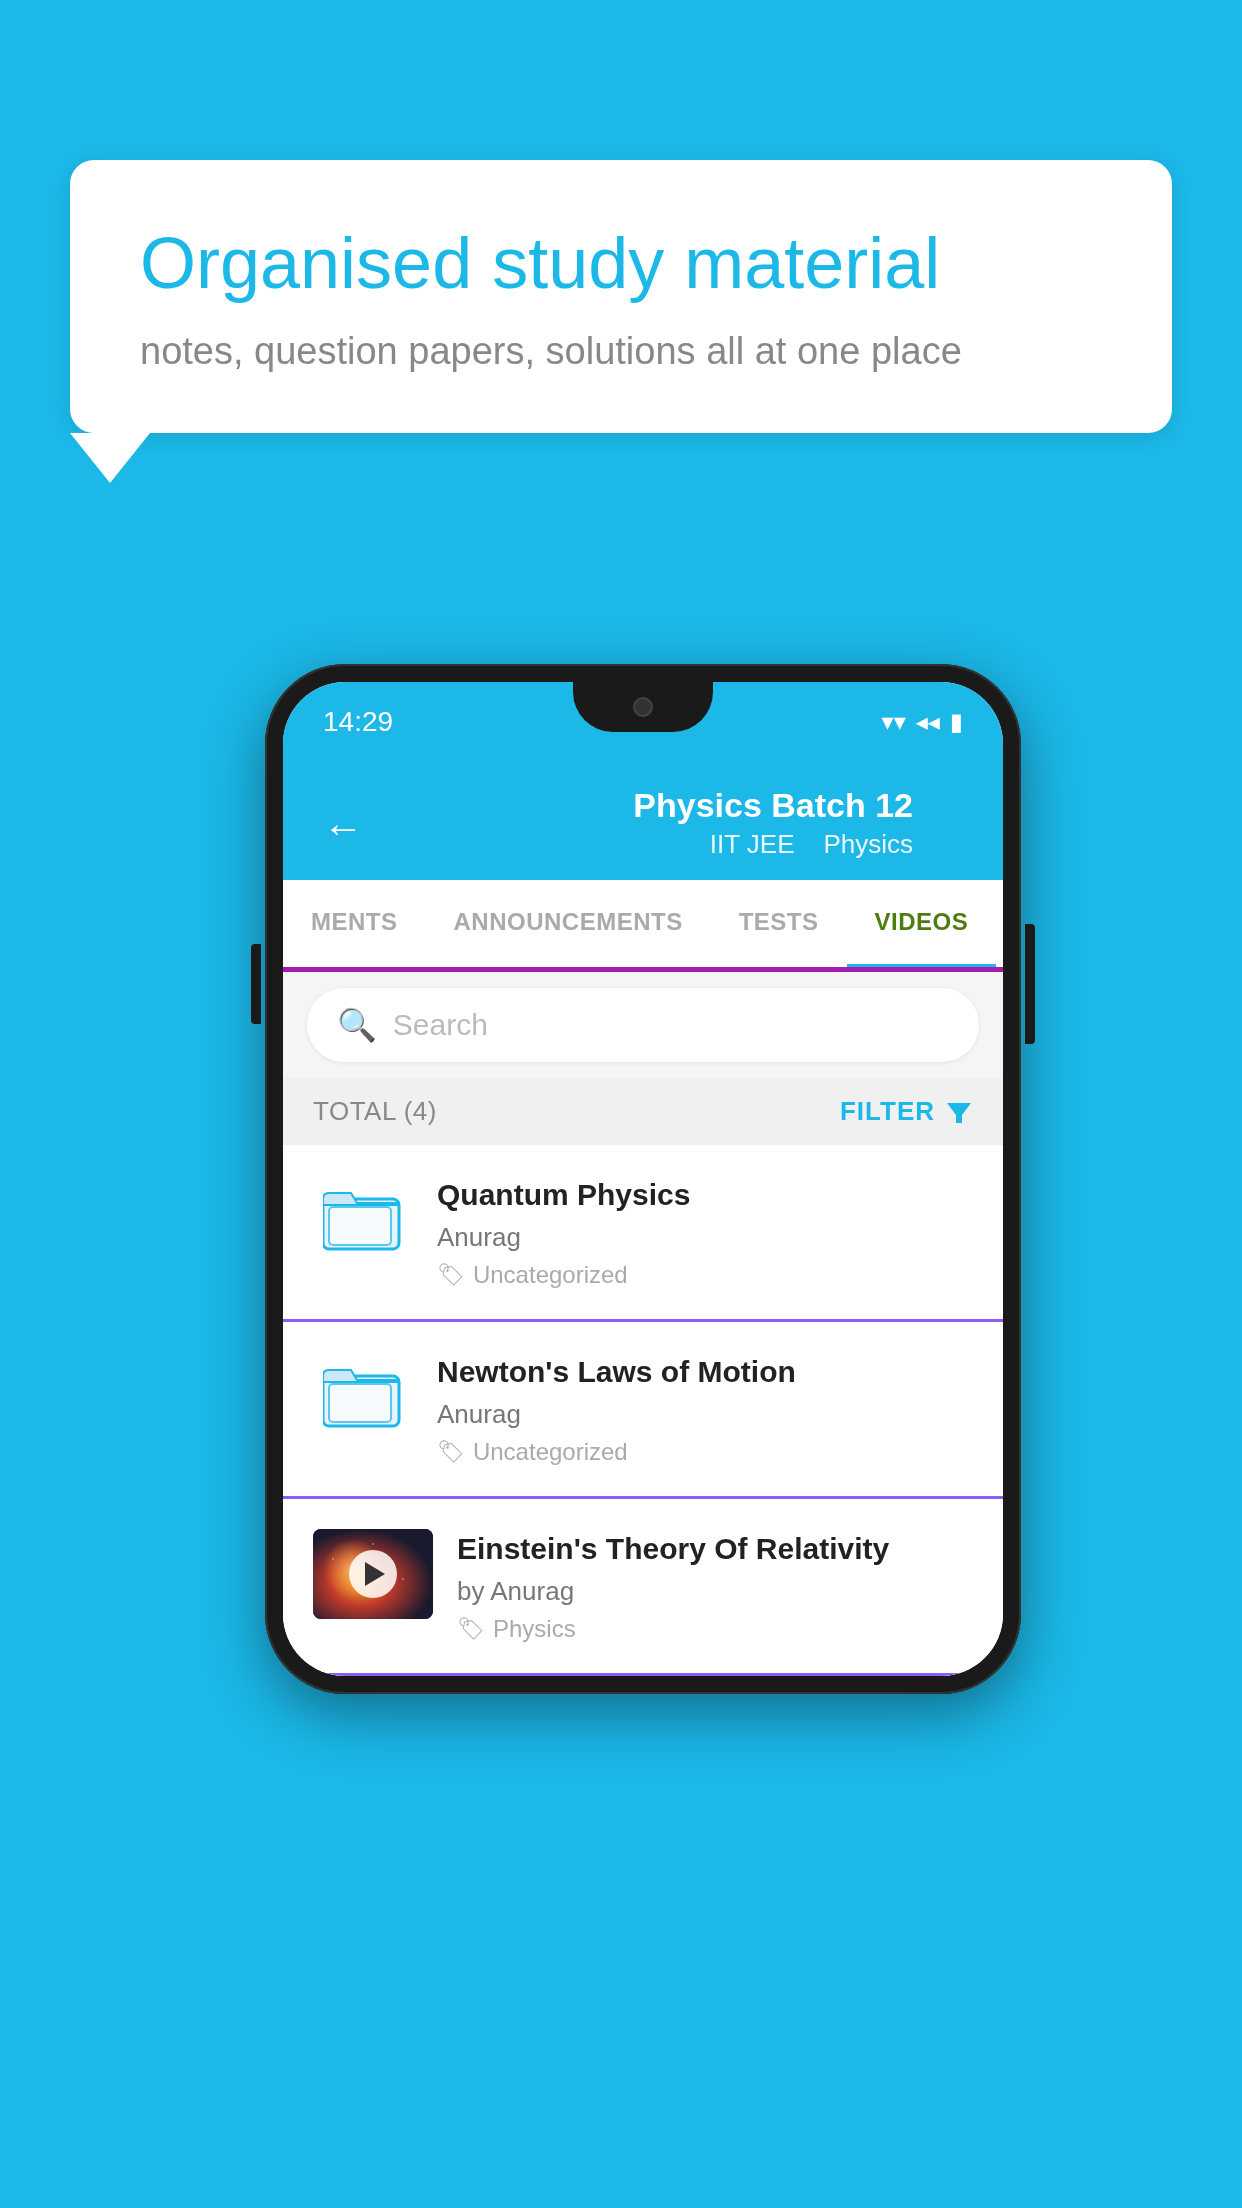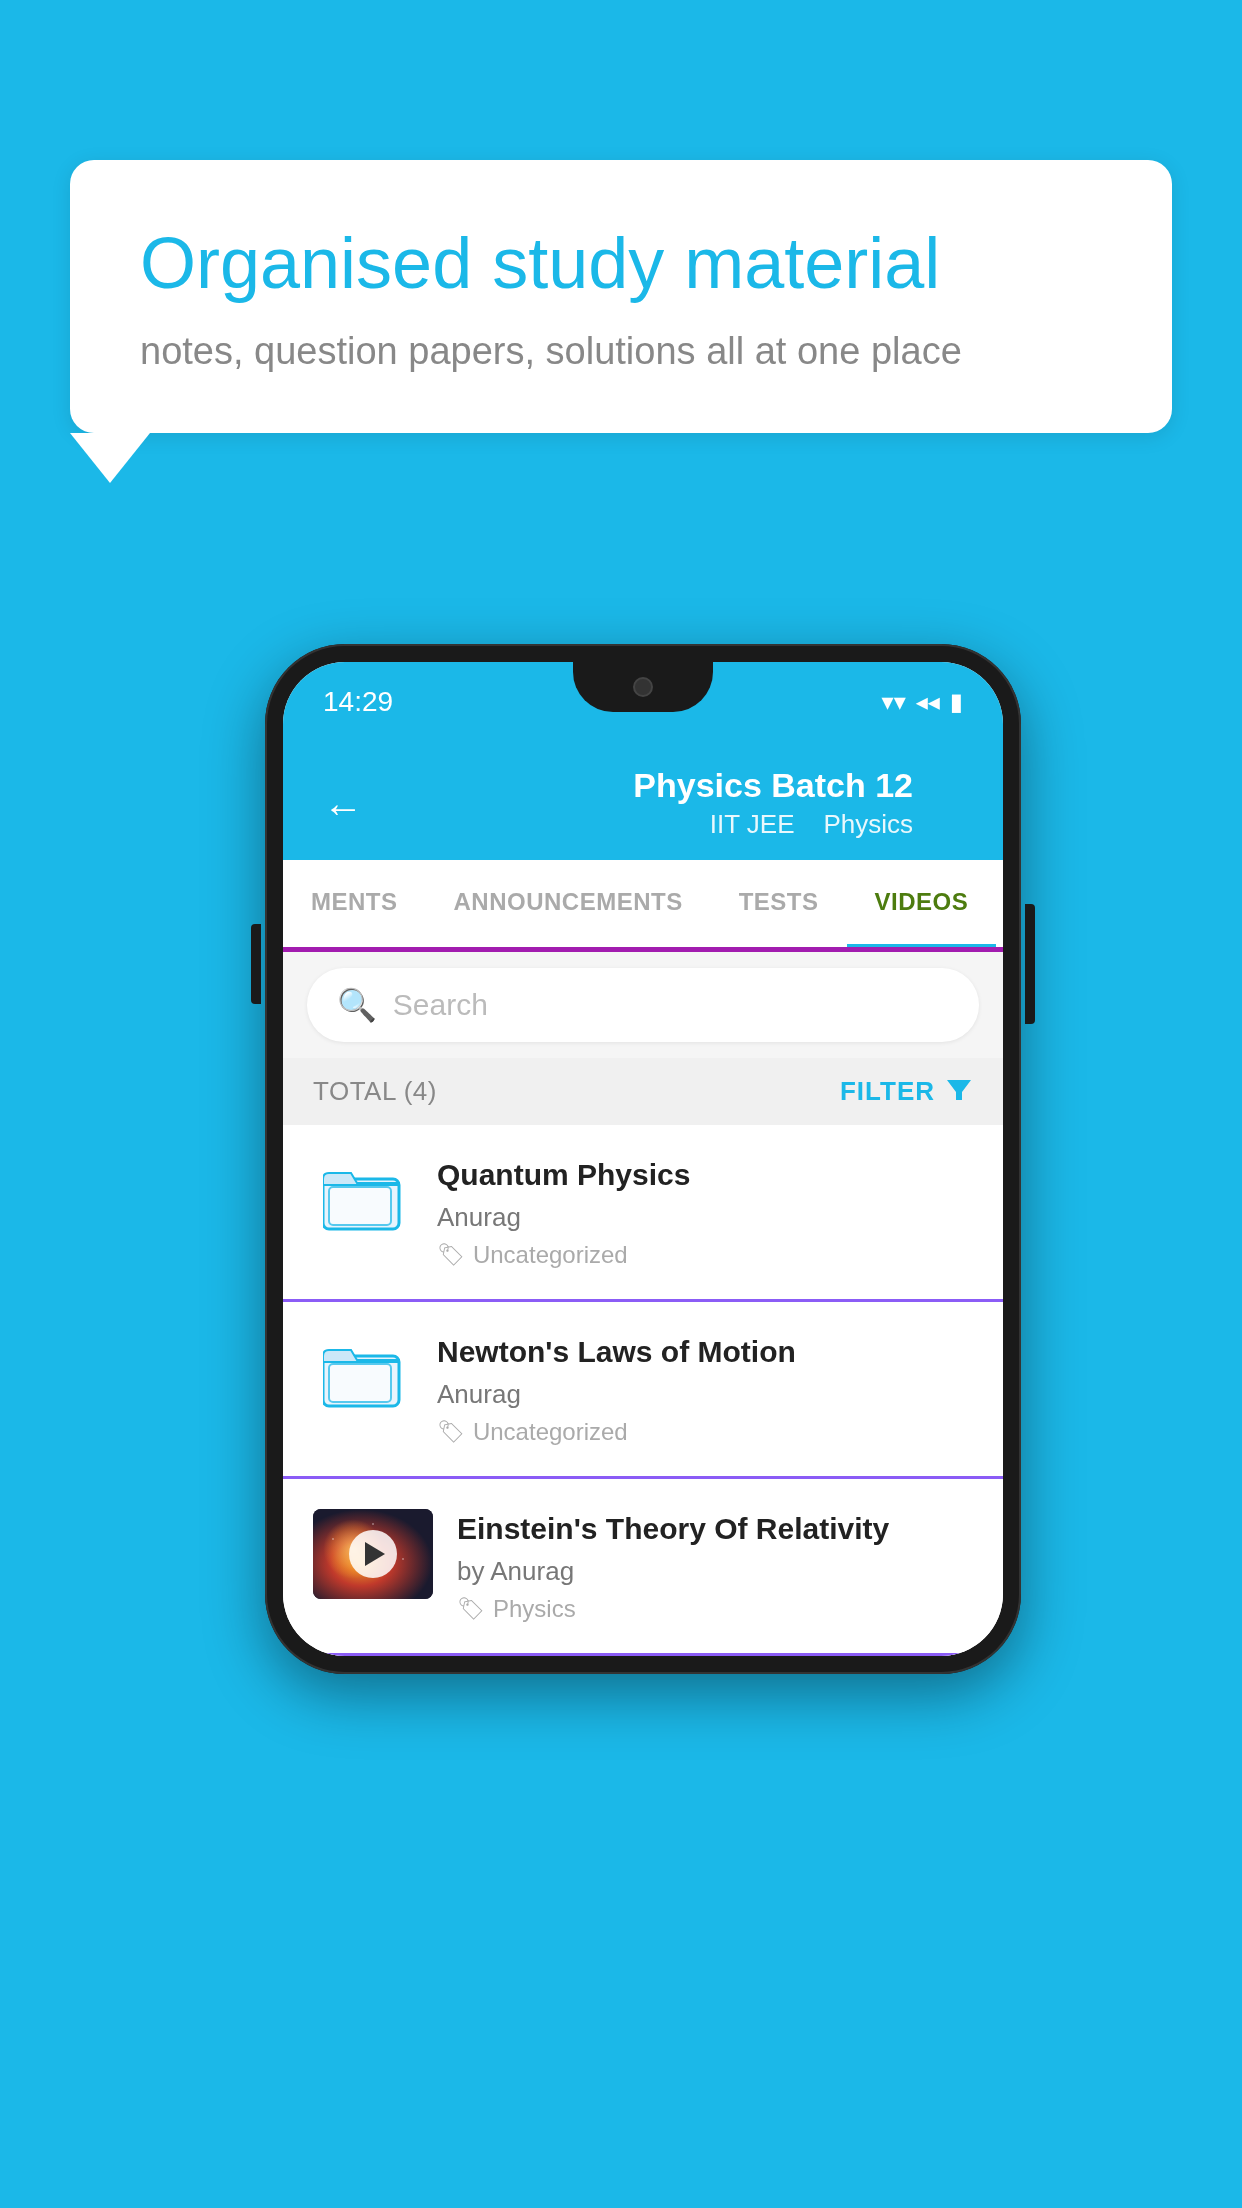--- a/index.html
+++ b/index.html
@@ -50,21 +50,21 @@
       width: 0;
       height: 0;
       border-left: 40px solid transparent;
       border-right: 40px solid transparent;
       border-top: 50px solid white;
     }
 
     
     .phone-wrapper {
       position: absolute;
-      top: 644px;
+      top: 664px;
       left: 50%;
       transform: translateX(-50%);
       width: 800px;
       padding-left: 44px;
     }
 
     .phone-outer {
       background: #1a1a1a;
       border-radius: 80px;
       padding: 18px;
@@ -247,21 +247,21 @@
 
     .total-label {
       color: #888;
       font-size: 26px;
       font-weight: 500;
       letter-spacing: 0.5px;
     }
 
     .filter-btn {
       display: flex;
-      align-items: flex-start;
+      align-items: flex-end;
       gap: 10px;
       color: #1bb8e8;
       font-size: 26px;
       font-weight: 700;
       letter-spacing: 1px;
       cursor: pointer;
     }
 
     
     .video-list {

